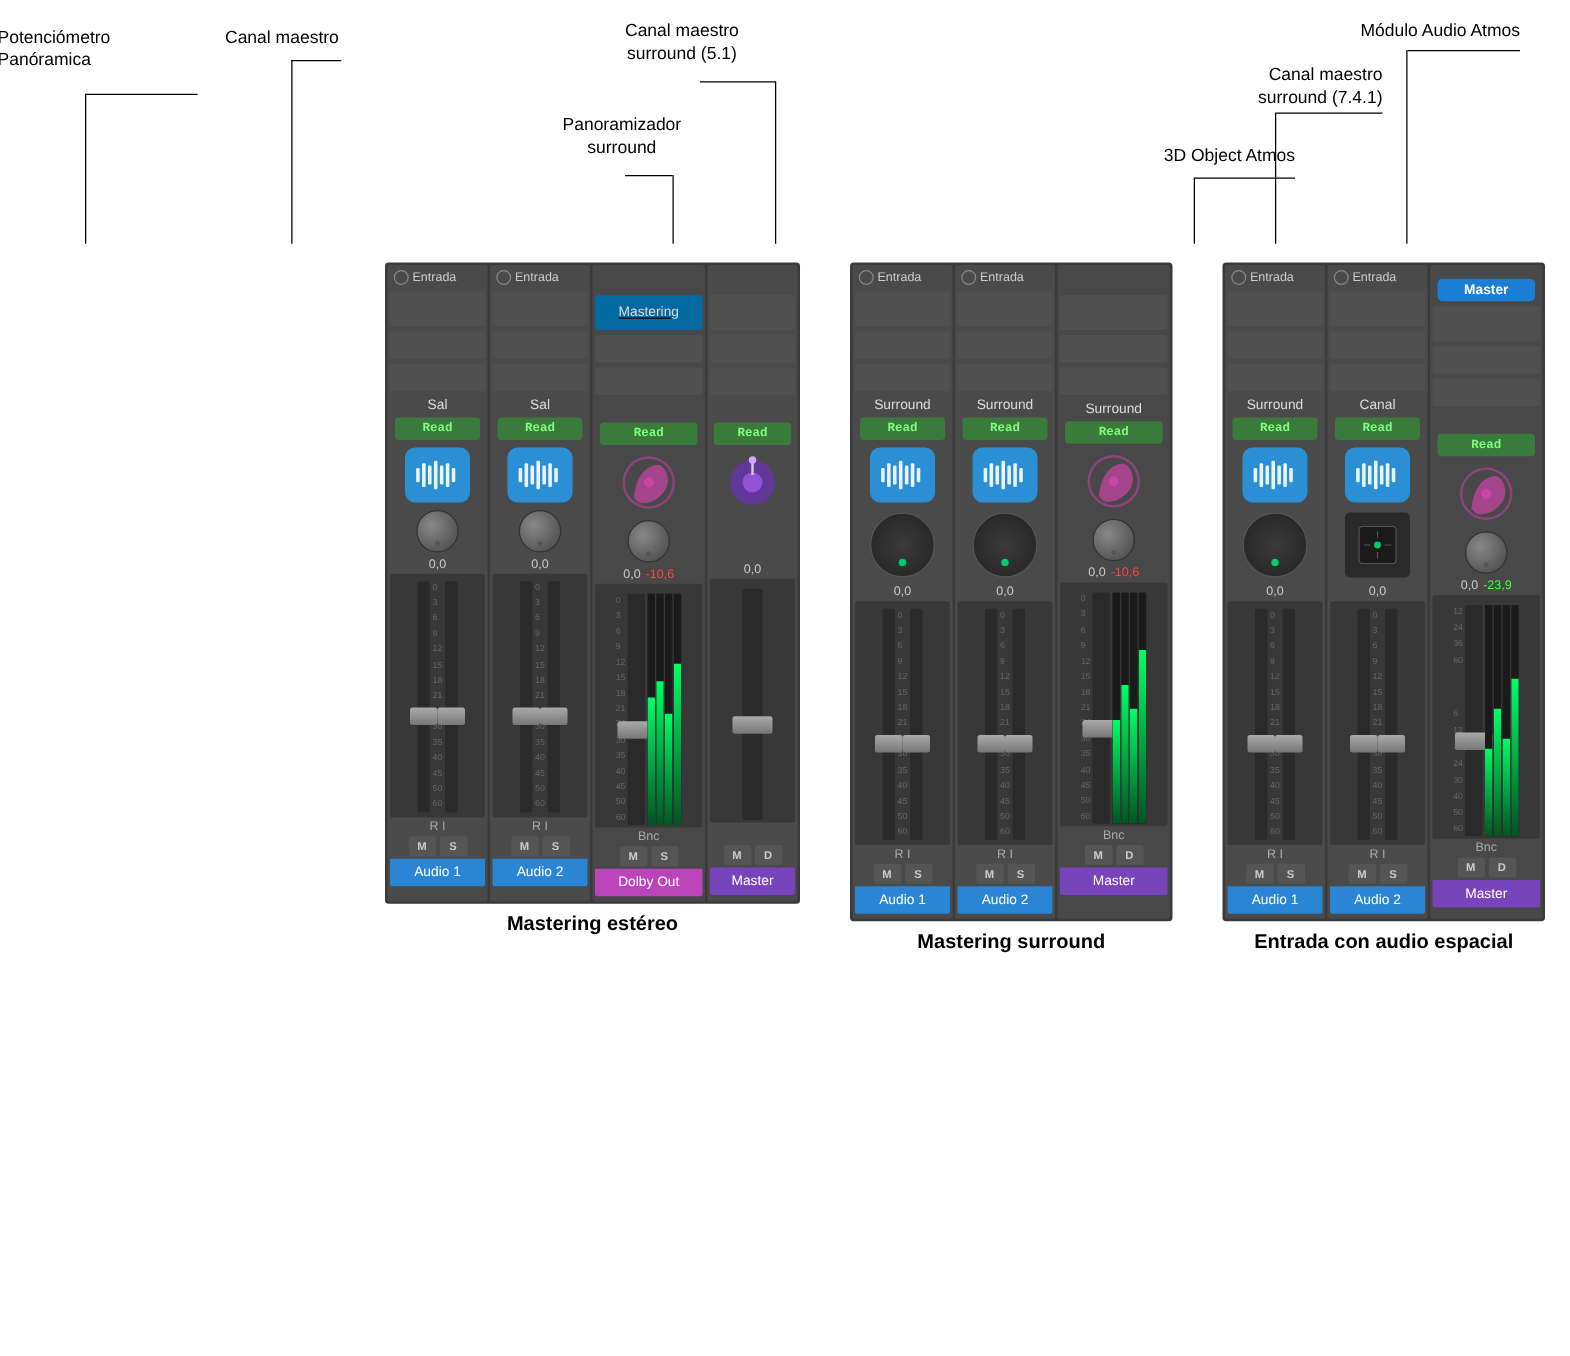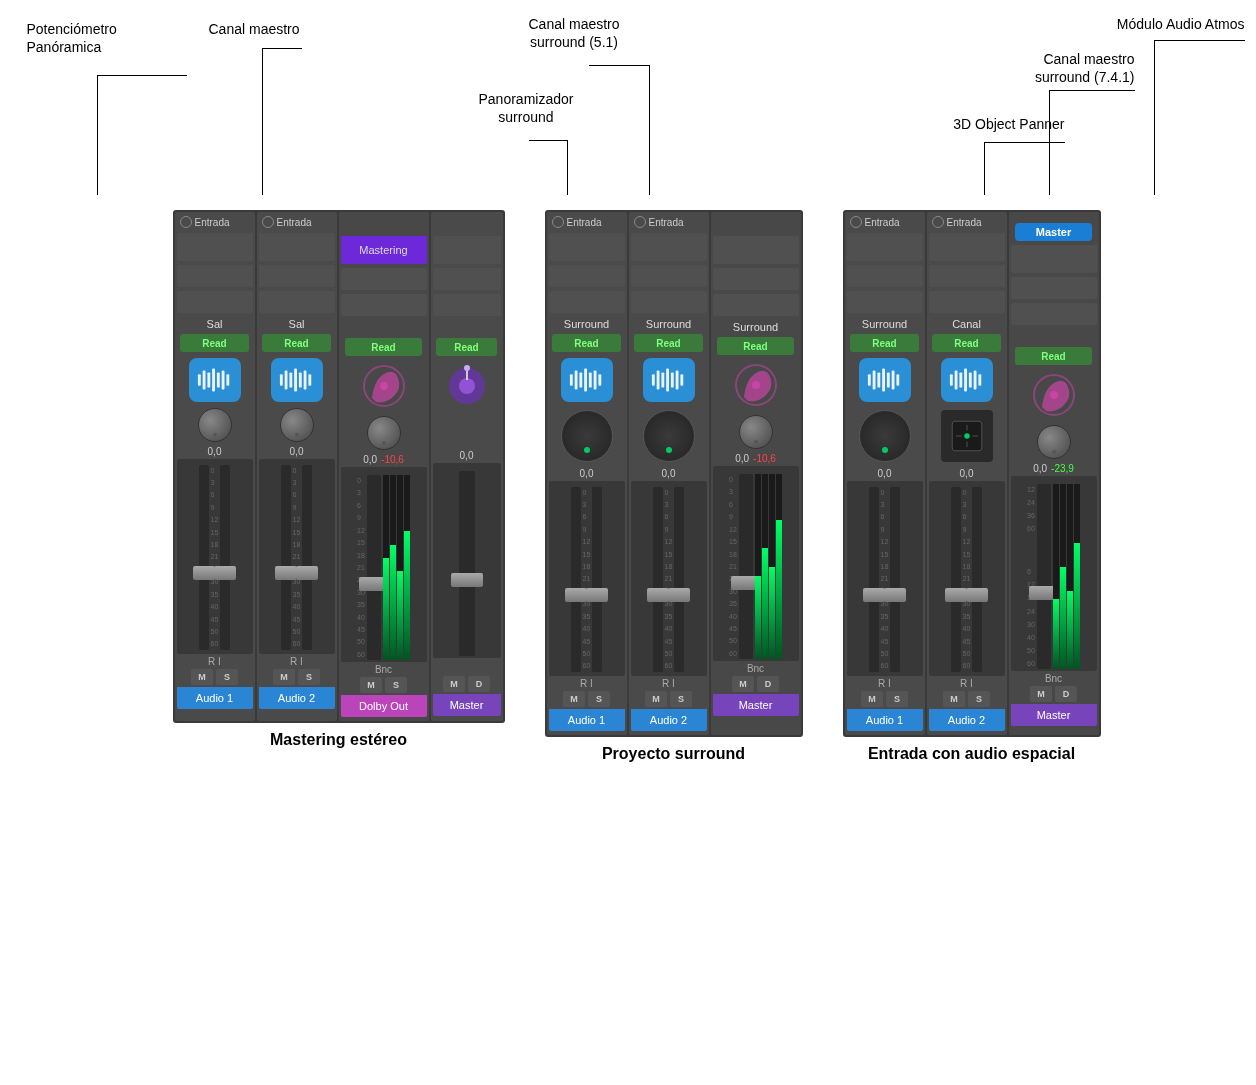--- a/index.html
+++ b/index.html
@@ -8,22 +8,22 @@
       font-family: -apple-system, BlinkMacSystemFont, 'Helvetica Neue', Arial, sans-serif;
       width: 1256px;
       min-height: 1085px;
       position: relative;
       overflow: hidden;
     }
 
     .main-container {
       display: flex;
       flex-direction: column;
-      align-items: center;
-      padding: 10px 3px 20px 20px;
+      align-items: flex-end;
+      padding: 10px 20px 20px 20px;
       width: 100%;
     }
 
     
     .mixers-row {
       display: flex;
       gap: 40px;
       align-items: flex-start;
       margin-top: 0px;
     }
@@ -80,26 +80,27 @@
     .input-label {
       font-size: 10px;
       color: #ccc;
       flex: 1;
     }
 
     
     .channel-name-box {
       width: 100%;
       height: 28px;
-      background: #6d28d9;
+      background: #0369a1;
       margin: 2px 0;
       border-radius: 2px;
       display: flex;
       align-items: center;
       justify-content: center;
+      text-decoration: underline;
     }
 
     .channel-name-text {
       font-size: 11px;
       color: #ddd;
       font-weight: 500;
     }
 
     
     .empty-box {
@@ -135,20 +136,21 @@
       display: flex;
       align-items: center;
       justify-content: center;
       margin: 2px 0;
     }
 
     .read-btn-text {
       font-size: 10px;
       color: #7eff7e;
       font-weight: 600;
+      font-family: Liberation Mono, monospace;
     }
 
     
     .plugin-btn {
       width: 52px;
       height: 44px;
       border-radius: 8px;
       display: flex;
       align-items: center;
       justify-content: center;
@@ -430,21 +432,21 @@
     <div class="line-annot" style="left:520px; top:130px; width:38px; height:1px;"></div>
 
     <span class="label-annot" style="left:980px; top:5px; text-align:right; right:20px; left:auto;">Módulo Audio Atmos</span>
     <div class="line-annot" style="right:110px; top:30px; width:1px; height:155px;"></div>
     <div class="line-annot" style="right:20px; top:30px; width:90px; height:1px;"></div>
 
     <span class="label-annot" style="right:130px; top:40px; text-align:right; left:auto;">Canal maestro<br>surround (7.4.1)</span>
     <div class="line-annot" style="right:215px; top:80px; width:1px; height:105px;"></div>
     <div class="line-annot" style="right:130px; top:80px; width:85px; height:1px;"></div>
 
-    <span class="label-annot" style="right:200px; top:105px; text-align:center;">3D Object Panner</span>
+    <span class="label-annot" style="right:200px; top:105px; text-align:center;">3D Object Atmos</span>
     <div class="line-annot" style="right:280px; top:132px; width:1px; height:53px;"></div>
     <div class="line-annot" style="right:200px; top:132px; width:80px; height:1px;"></div>
   </div>
 
   <div class="mixers-row">
 
     <div class="mixer-group">
       <div class="mixer-channels">
 
         <div class="channel">
@@ -944,21 +946,21 @@
                   <span class="d-btn-text">D</span>
                 </div>
             </div>
           </div>
           <div class="channel-label-bar" style="background:#7744bb;">
             <span class="channel-label-text">Master</span>
           </div>
         </div>
 
       </div>
-      <div class="project-title">Proyecto surround</div>
+      <div class="project-title">Mastering surround</div>
     </div>
 
     <div class="mixer-group">
       <div class="mixer-channels">
 
         <div class="channel">
           <div class="input-row">
             <div class="input-circle"></div>
             <span class="input-label">Entrada</span>
           </div>

